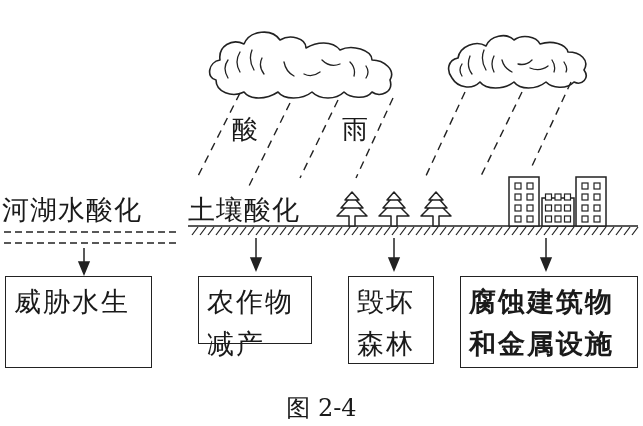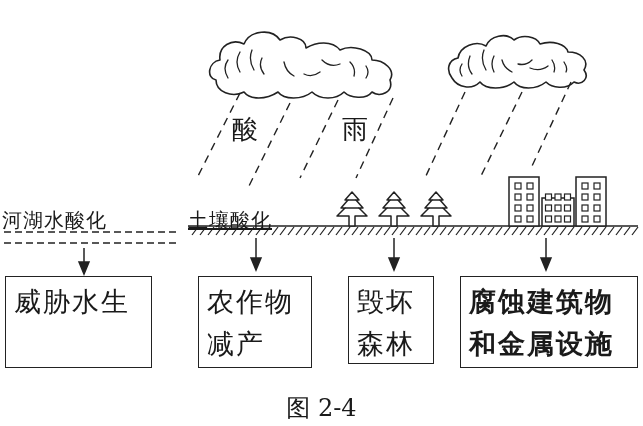--- a/index.html
+++ b/index.html
@@ -1,20 +1,20 @@
 <!DOCTYPE html>
 <html><head>
 <meta charset="utf-8">
 <style>
   html, body { margin:0; padding:0; background:#ffffff; }
   body { width:643px; height:426px; position:relative; overflow:hidden;
          font-family:"DejaVu Serif","Liberation Serif",serif; color:#1a1a1a; }
   svg.art { position:absolute; left:0; top:0; }
-  .lbl { position:absolute; font-size:20px; line-height:1; white-space:nowrap;
-         font-family:"DejaVu Sans","Liberation Sans",sans-serif; font-weight:300; letter-spacing:1px;margin-top:14px; }
+  .lbl { position:absolute; font-size:27px; line-height:1; white-space:nowrap;
+         font-family:"DejaVu Sans","Liberation Sans",sans-serif; font-weight:300; letter-spacing:1px; }
   .rain-lbl { position:absolute; font-size:26px; line-height:1;
          font-family:"DejaVu Serif","Liberation Serif",serif; }
   .box { position:absolute; border:1.6px solid #222; box-sizing:border-box;
          font-family:"DejaVu Sans","Liberation Sans",sans-serif; font-size:27px;
          line-height:42px; padding:4px 0 4px 8px; letter-spacing:2px; }
   .box span { display:block; white-space:nowrap; }
   .caption { position:absolute; left:0; width:643px; top:392px; text-align:center;
          font-size:24px; font-family:"DejaVu Serif","Liberation Serif",serif; }
 </style>
 </head>
@@ -171,26 +171,26 @@
       <path d="M389,258 L394,270 L399,258 Z"></path>
     <line x1="546" y1="238" x2="546" y2="262"></line>
       <path d="M541,258 L546,270 L551,258 Z"></path>
   </g>
 </svg>
 
 <div class="rain-lbl" style="left:232px;top:116px;">酸</div>
 <div class="rain-lbl" style="left:342px;top:116px;">雨</div>
 
 <div class="lbl" style="left:2px;top:196px;">河湖水酸化</div>
-<div class="lbl" style="left:188px;top:196px;text-decoration:underline;">土壤酸化</div>
+<div class="lbl" style="left:188px;top:196px;">土壤酸化</div>
 
 <div class="box" style="left:5px;top:276px;width:147px;height:92px;">
   <span>威胁水生</span>
 </div>
-<div class="box" style="left:198px;top:276px;width:114px;height:92px;">
+<div class="box" style="left:198px;top:276px;width:114px;height:68px;">
   <span>农作物</span>
   <span>减产</span>
 </div>
 <div class="box" style="left:348px;top:276px;width:86px;height:88px;">
   <span>毁坏</span>
   <span>森林</span>
 </div>
 <div class="box" style="left:460px;top:276px;width:178px;height:92px;font-weight:bold;">
   <span>腐蚀建筑物</span>
   <span>和金属设施</span>

